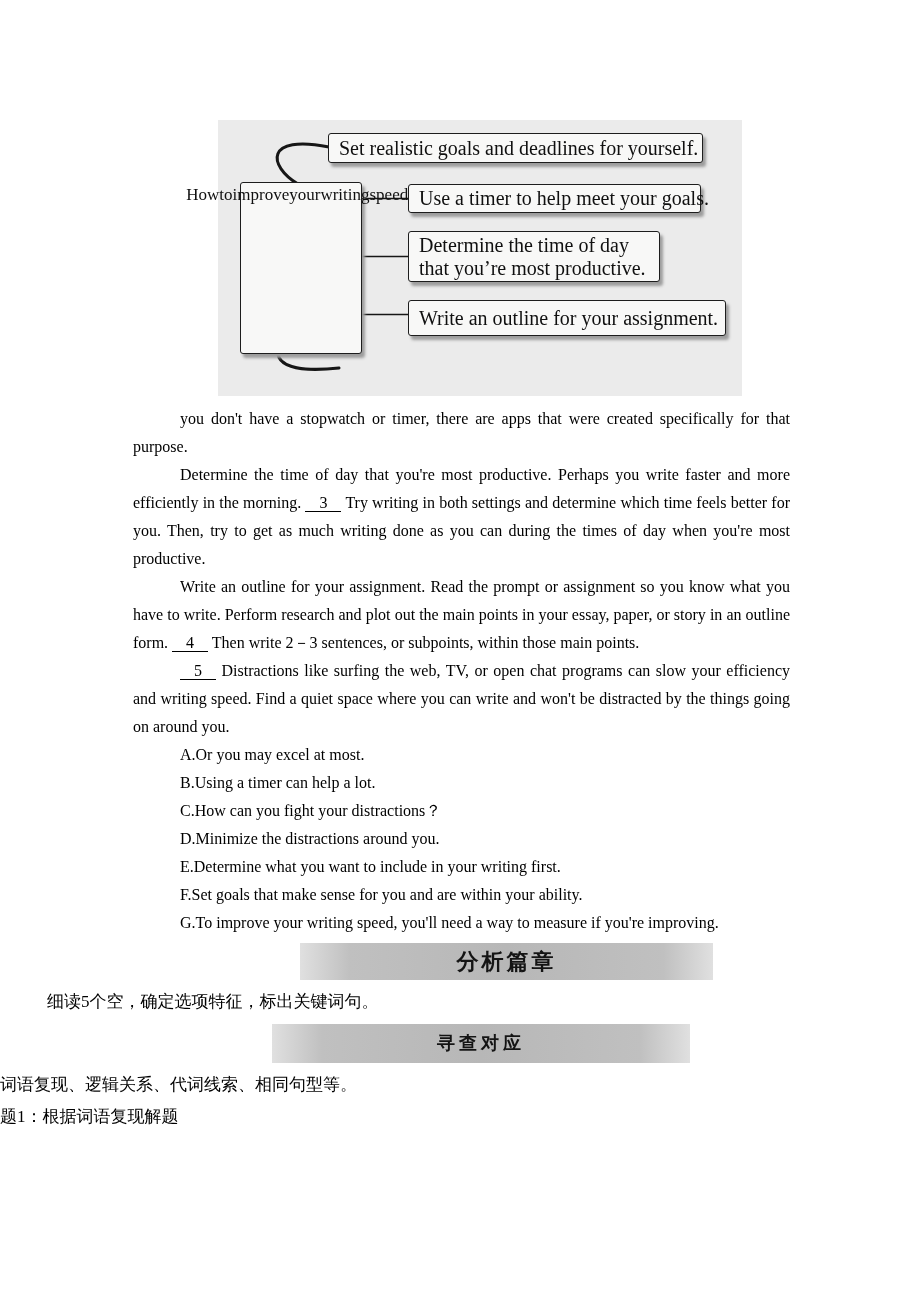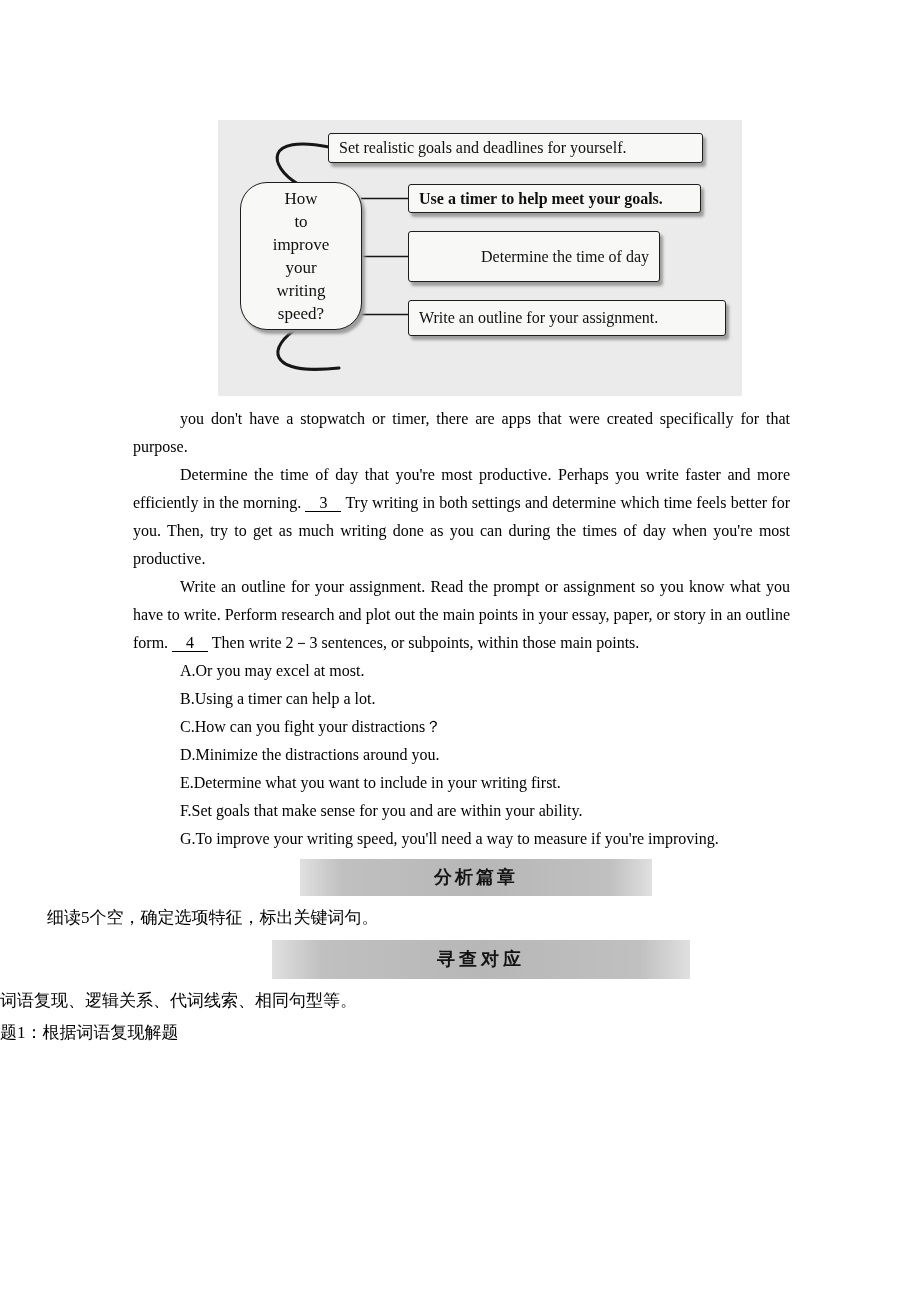--- a/index.html
+++ b/index.html
@@ -9,39 +9,39 @@
   .page { position:relative; width:920px; height:1302px; margin:0 auto; background:#fff; overflow:hidden; }
 
   
   .diagram { position:absolute; left:218px; top:120px; width:524px; height:276px; background:#ebebeb; }
   .connectors { position:absolute; left:0; top:0; width:524px; height:276px; }
   .connectors path { stroke:#161616; stroke-width:3; fill:none; stroke-linecap:round; }
   .connectors line { stroke:#161616; stroke-width:1.4; }
 
   .dbox { position:absolute; background:#f8f8f7; border:1px solid #1d1d1d; border-radius:3px;
           box-shadow:3px 4px 3px #9d9d9d; color:#101010; }
-  .center-box { left:22px; top:62px; width:122px; height:148px; display:flex; flex-direction:column;
-                justify-content:center; text-align:center; font-size:17px; line-height:23px;border-radius:27px; }
+  .center-box { left:22px; top:62px; width:122px; height:172px; display:flex; flex-direction:row;
+                justify-content:center; text-align:center; font-size:17px; line-height:23px; }
   .branch { display:flex; flex-direction:column; justify-content:center; padding:12px 10px;
-            font-size:16px; white-space:nowrap; }
+            font-size:20px; white-space:nowrap; }
   .branch1 { left:110px; top:13px;  width:375px; height:30px; }
-  .branch2 { left:190px; top:64px;  width:293px; height:29px;font-weight:bold; }
-  .branch3 { left:190px; top:111px; width:252px; height:51px; line-height:23px;align-items:flex-end; }
+  .branch2 { left:190px; top:64px;  width:293px; height:29px; }
+  .branch3 { left:190px; top:111px; width:252px; height:51px; line-height:23px; }
   .branch4 { left:190px; top:180px; width:318px; height:36px; }
   .branch5 { left:120px; top:234px; width:324px; height:29px; }
 
   
   .flow { position:absolute; left:0; top:405px; width:920px; }
   .para { margin-left:133px; width:657px; font-size:16px; line-height:28px;
           text-align:justify; text-indent:47px; }
   .blank { border-bottom:1px solid #000; padding:0 14px; }
 
   .banner { font-family:"Liberation Sans", sans-serif; font-weight:bold; text-align:center; color:#141414;
             background:linear-gradient(90deg,#e0e0e0 0%,#c0c0c0 12%,#b7b7b7 50%,#c0c0c0 88%,#e0e0e0 100%); }
-  .banner1 { margin:6px 0 0 300px; width:352px; height:37px; line-height:37px; font-size:18px; letter-spacing:3px; }
+  .banner1 { margin:6px 0 0 300px; width:413px; height:37px; line-height:37px; font-size:22px; letter-spacing:3px; }
   .banner2 { margin:8px 0 0 272px; width:418px; height:39px; line-height:39px; font-size:18px; letter-spacing:4px; }
 
   .cn-note { width:657px; font-size:17px; line-height:28px; }
   .note1 { margin-top:8px; text-indent:47px; }
   .note2 { margin-top:8px; }
   .note3 { margin-top:4px; }
 </style>
 </head>
 <body>
 
@@ -62,29 +62,31 @@
         <div class="center-line">improve</div>
         <div class="center-line">your</div>
         <div class="center-line">writing</div>
         <div class="center-line">speed?</div>
       </div>
 
     <div class="dbox branch branch1">Set realistic goals and deadlines for yourself.</div>
     <div class="dbox branch branch2">Use a timer to help meet your goals.</div>
     <div class="dbox branch branch3">
         <div class="branch-line">Determine the time of day</div>
+        <div class="branch-line">that you’re most productive.</div>
       </div>
     <div class="dbox branch branch4">Write an outline for your assignment.</div>
   </div>
 
   <div class="flow">
     <div>
         <div class="para">you don't have a stopwatch or timer, there are apps that were created specifically for that purpose.</div>
         <div class="para">Determine the time of day that you're most productive. Perhaps you write faster and more efficiently in the morning. <span class="blank">3</span> Try writing in both settings and determine which time feels better for you. Then, try to get as much writing done as you can during the times of day when you're most productive.</div>
         <div class="para">Write an outline for your assignment. Read the prompt or assignment so you know what you have to write. Perform research and plot out the main points in your essay, paper, or story in an outline form. <span class="blank">4</span> Then write 2－3 sentences, or subpoints, within those main points.</div>
+        <div class="para"><span class="blank">5</span> Distractions like surfing the web, TV, or open chat programs can slow your efficiency and writing speed. Find a quiet space where you can write and won't be distracted by the things going on around you.</div>
       </div>
 
     <div>
         <div class="para option">A.Or you may excel at most.</div>
         <div class="para option">B.Using a timer can help a lot.</div>
         <div class="para option">C.How can you fight your distractions？</div>
         <div class="para option">D.Minimize the distractions around you.</div>
         <div class="para option">E.Determine what you want to include in your writing first.</div>
         <div class="para option">F.Set goals that make sense for you and are within your ability.</div>
         <div class="para option">G.To improve your writing speed, you'll need a way to measure if you're improving.</div>

